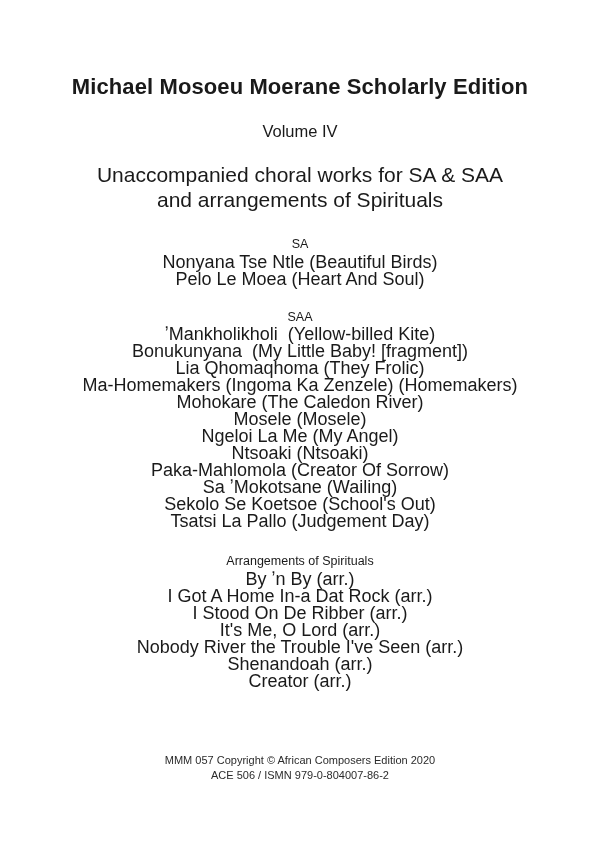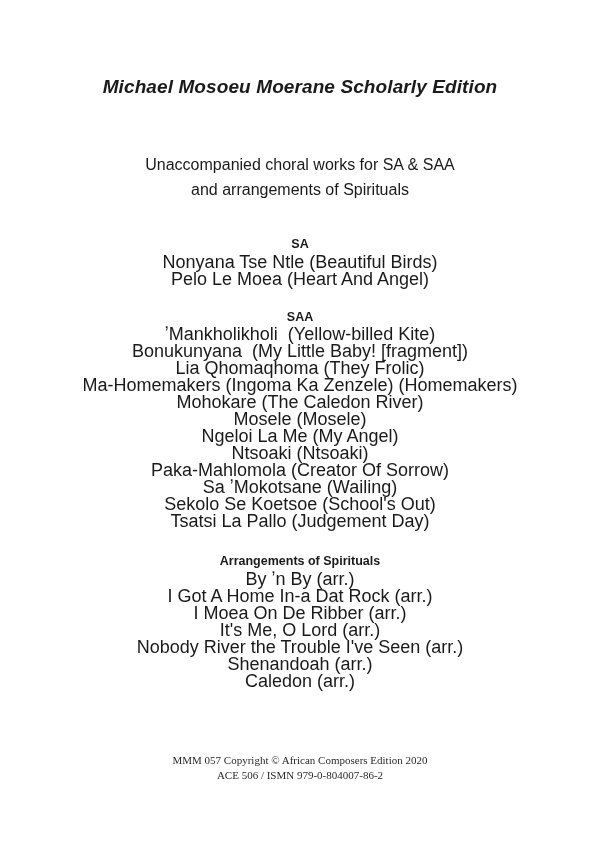--- a/index.html
+++ b/index.html
@@ -27,44 +27,43 @@
   .block {
     position: absolute;
     left: 0;
     width: 600px;
     text-align: center;
   }
 
   
   .doc-title {
     top: 74px;
-    font-size: 19px;
+    font-size: 22px;
     font-weight: 700;
     letter-spacing: .1px;
     line-height: 26px;
-    font-style: italic;
   }
   .volume {
     top: 121px;
     font-size: 16.5px;
     font-weight: 400;
     line-height: 20px;
   }
   .subtitle {
-    top: 152px;
-    font-size: 16px;
+    top: 162px;
+    font-size: 21px;
     font-weight: 400;
     line-height: 25px;
   }
   .subtitle .sub-line { display: block; }
 
   
   .section-heading {
     font-size: 12.5px;
-    font-weight: 700;
+    font-weight: 400;
     line-height: 17px;
     text-align: center;
   }
   .work-list {
     font-size: 18px;
     font-weight: 400;
     line-height: 17px;
   }
   .work-list .work-item { display: block; white-space: pre; }
 
@@ -75,41 +74,42 @@
   .sec-spirit    { top: 553px; }
   .spirit-items  { top: 571px; }
 
   
   .imprint {
     top: 753px;
     font-size: 11px;
     font-weight: 400;
     line-height: 15px;
     color: #2b2b2b;
-    font-family: Liberation Serif, serif;
+    font-family: Liberation Sans, sans-serif;
   }
   .imprint .imprint-line { display: block; }
 </style>
 </head>
 <body>
 
 <div class="page">
 
   <div class="block doc-title">Michael Mosoeu Moerane Scholarly Edition</div>
 
+  <div class="block volume">Volume IV</div>
 
   <div class="block subtitle">
     <span class="sub-line">Unaccompanied choral works for SA &amp; SAA</span>
     <span class="sub-line">and arrangements of Spirituals</span>
   </div>
 
   <div class="block section-heading sec-sa">SA</div>
   <div class="block work-list sa-items">
       <span class="work-item">Nonyana Tse Ntle (Beautiful Birds)</span>
-      <span class="work-item">Pelo Le Moea (Heart And Angel)</span>
+      <span class="work-item">Pelo Le Moea (Heart And Soul)</span>
     </div>
 
   <div class="block section-heading sec-saa">SAA</div>
   <div class="block work-list saa-items">
       <span class="work-item">ʼMankholikholi  (Yellow-billed Kite)</span>
       <span class="work-item">Bonukunyana  (My Little Baby! [fragment])</span>
       <span class="work-item">Lia Qhomaqhoma (They Frolic)</span>
       <span class="work-item">Ma-Homemakers (Ingoma Ka Zenzele) (Homemakers)</span>
       <span class="work-item">Mohokare (The Caledon River)</span>
       <span class="work-item">Mosele (Mosele)</span>
@@ -118,25 +118,25 @@
       <span class="work-item">Paka-Mahlomola (Creator Of Sorrow)</span>
       <span class="work-item">Sa ʼMokotsane (Wailing)</span>
       <span class="work-item">Sekolo Se Koetsoe (School's Out)</span>
       <span class="work-item">Tsatsi La Pallo (Judgement Day)</span>
     </div>
 
   <div class="block section-heading sec-spirit">Arrangements of Spirituals</div>
   <div class="block work-list spirit-items">
       <span class="work-item">By ʼn By (arr.)</span>
       <span class="work-item">I Got A Home In-a Dat Rock (arr.)</span>
-      <span class="work-item">I Moea On De Ribber (arr.)</span>
+      <span class="work-item">I Stood On De Ribber (arr.)</span>
       <span class="work-item">It's Me, O Lord (arr.)</span>
       <span class="work-item">Nobody River the Trouble I've Seen (arr.)</span>
       <span class="work-item">Shenandoah (arr.)</span>
-      <span class="work-item">Caledon (arr.)</span>
+      <span class="work-item">Creator (arr.)</span>
     </div>
 
   <div class="block imprint">
     <span class="imprint-line">MMM 057 Copyright © African Composers Edition 2020</span>
     <span class="imprint-line">ACE 506 / ISMN 979-0-804007-86-2</span>
   </div>
 
 </div>
 
 </body></html>

